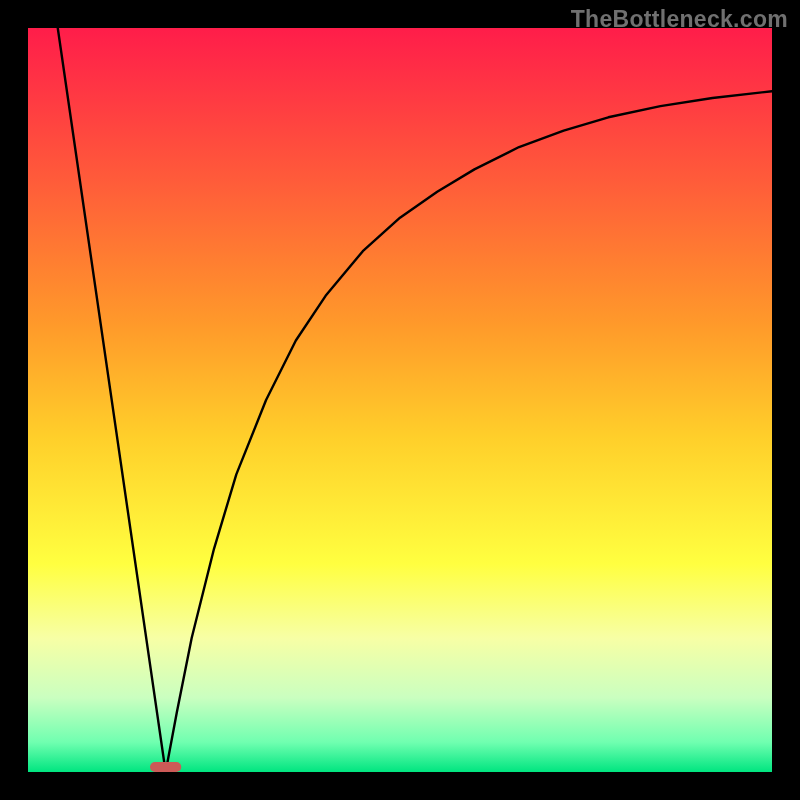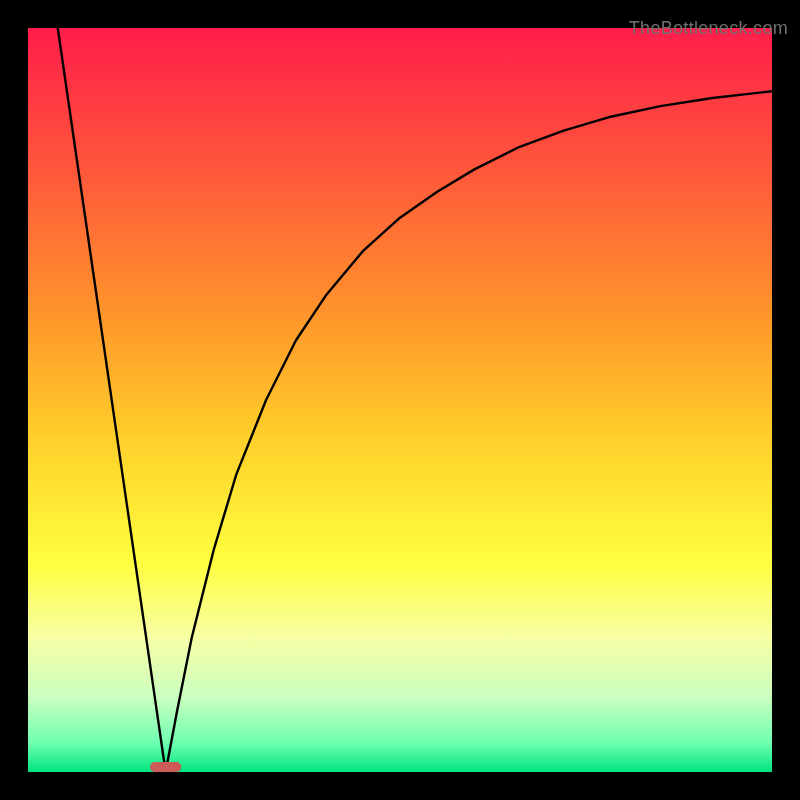--- a/index.html
+++ b/index.html
@@ -24,25 +24,25 @@
     left: 28px;
     top: 28px;
     width: 744px;
     height: 744px;
   }
   .plot svg {
     display: block;
   }
   .watermark {
     position: absolute;
-    top: 18px;
+    top: 6px;
     right: 12px;
     color: #707070;
-    font-size: 18px;
-    font-weight: 400;
+    font-size: 23px;
+    font-weight: 700;
     letter-spacing: 0.3px;
   }
 </style>
 </head>
 <body>
 
 <div class="frame">
   <div class="plot">
     <svg viewBox="0 0 744 744" width="744" height="744">
       <defs>

